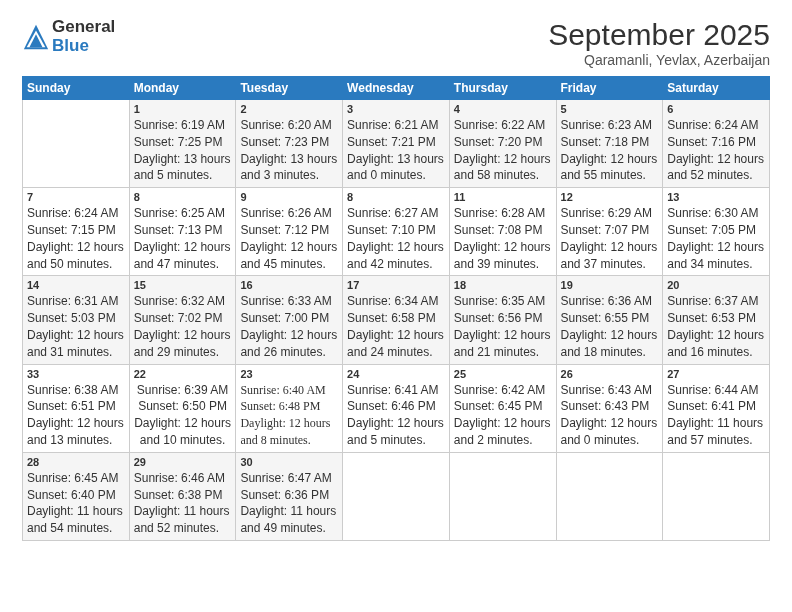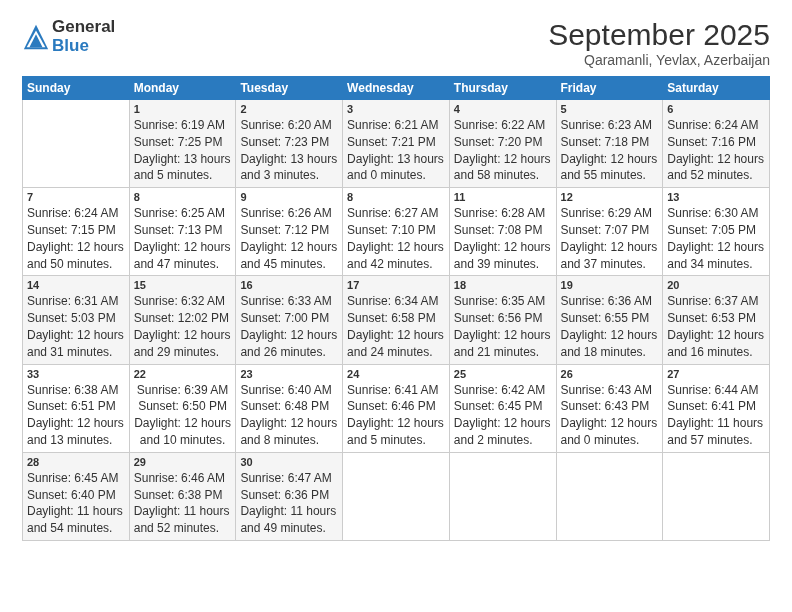--- a/index.html
+++ b/index.html
@@ -237,21 +237,21 @@
           <td>
             <span class="day-num">14</span>
             <div class="day-info" style="white-space: pre-line;">Sunrise: 6:31 AM
 Sunset: 5:03 PM
 Daylight: 12 hours
 and 31 minutes.</div>
           </td>
           <td>
             <span class="day-num">15</span>
             <div class="day-info" style="white-space: pre-line;">Sunrise: 6:32 AM
-Sunset: 12:02 PM
+Sunset: 7:02 PM
 Daylight: 12 hours
 and 29 minutes.</div>
           </td>
           <td>
             <span class="day-num">16</span>
             <div class="day-info" style="white-space: pre-line;">Sunrise: 6:33 AM
 Sunset: 7:00 PM
 Daylight: 12 hours
 and 26 minutes.</div>
           </td>
@@ -294,21 +294,21 @@
           </td>
           <td>
             <span class="day-num">22</span>
             <div class="day-info" style="white-space: pre-line; text-align: center;">Sunrise: 6:39 AM
 Sunset: 6:50 PM
 Daylight: 12 hours
 and 10 minutes.</div>
           </td>
           <td>
             <span class="day-num">23</span>
-            <div class="day-info" style="white-space: pre-line;">Sunrise: 6:40 AM
+            <div class="day-info" style="white-space: pre-line; font-family: Liberation Serif, serif;">Sunrise: 6:40 AM
 Sunset: 6:48 PM
 Daylight: 12 hours
 and 8 minutes.</div>
           </td>
           <td>
             <span class="day-num">24</span>
             <div class="day-info" style="white-space: pre-line;">Sunrise: 6:41 AM
 Sunset: 6:46 PM
 Daylight: 12 hours
 and 5 minutes.</div>

